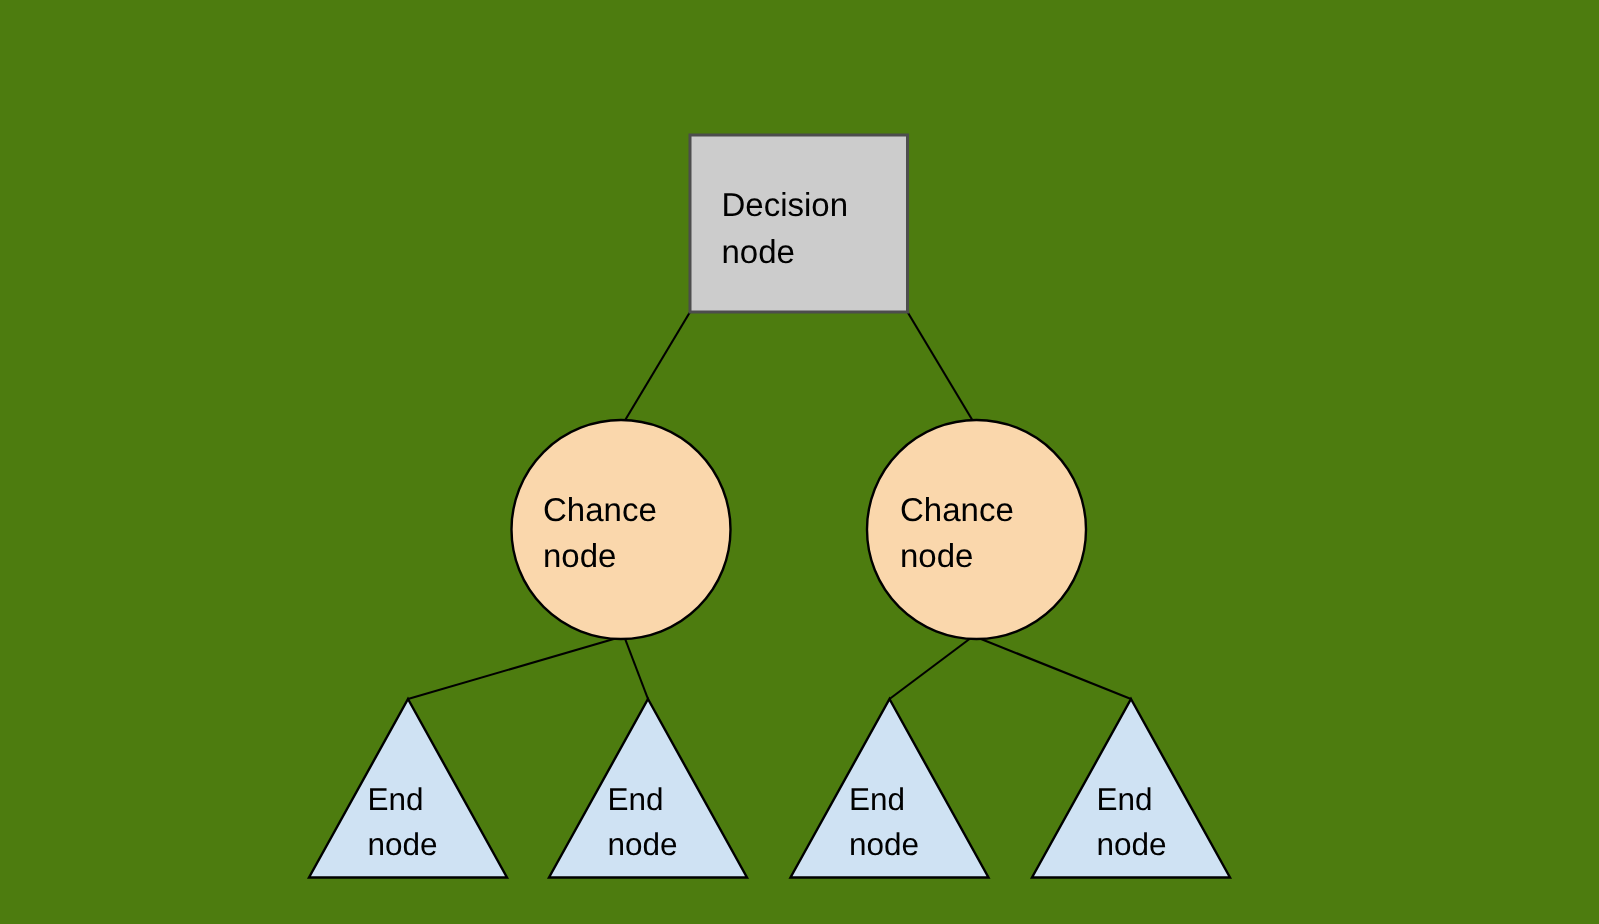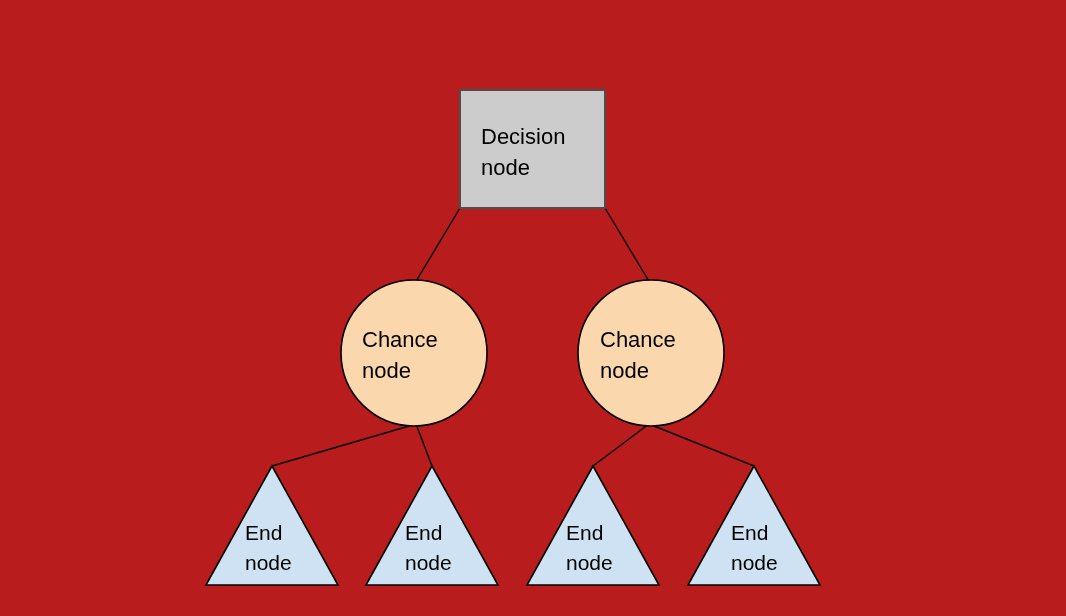--- a/index.html
+++ b/index.html
@@ -10,21 +10,21 @@
   body {
     width: 1066px;
     height: 616px;
     overflow: hidden;
     font-family: "Liberation Sans", sans-serif;
   }
   #diagram-root {
     position: relative;
     width: 1066px;
     height: 616px;
-    background: #b91c1c;
+    background: #4d7c0f;
   }
   #tree-svg {
     position: absolute;
     left: 0;
     top: 0;
     width: 1066px;
     height: 616px;
     display: block;
   }
   .node-label {

